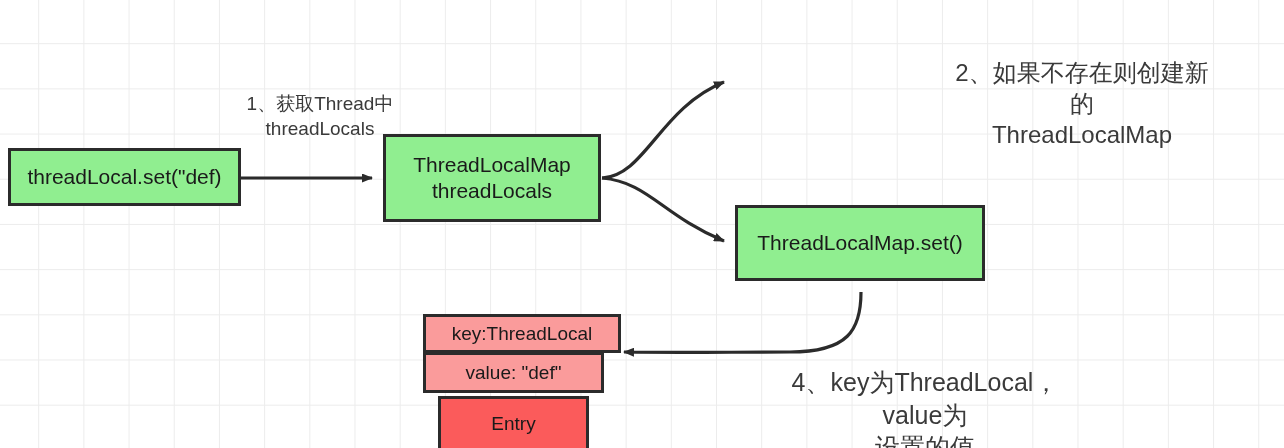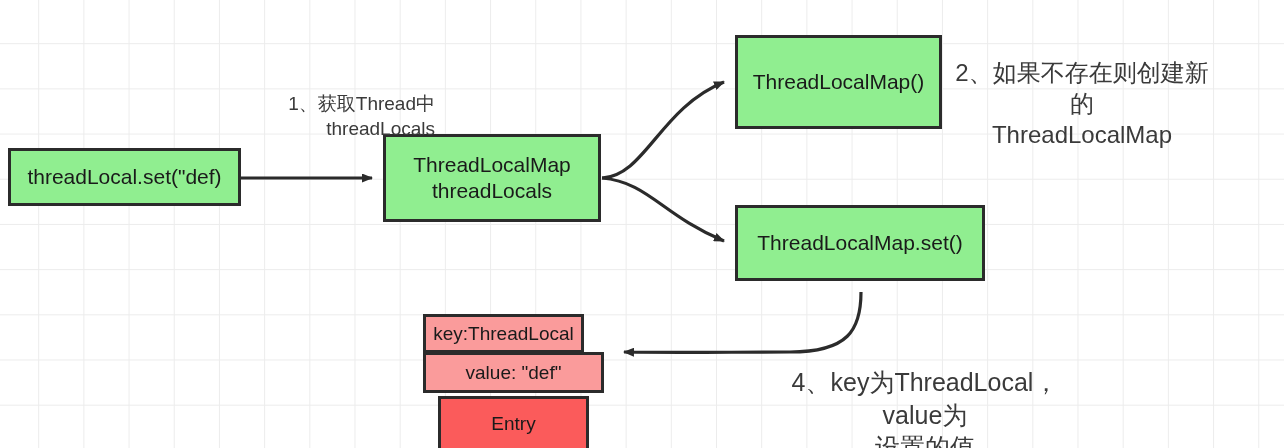--- a/index.html
+++ b/index.html
@@ -56,26 +56,26 @@
     color: #3a3a3a;
     line-height: 1.3;
     white-space: pre-line;
   }
 
   
   #n-set          { left: 8px;   top: 148px; width: 233px; height: 58px;  font-size: 21px; }
   #n-tlm-field    { left: 383px; top: 134px; width: 218px; height: 88px;  font-size: 21px; }
   #n-tlm-ctor     { left: 735px; top: 35px;  width: 207px; height: 94px;  font-size: 21px; }
   #n-tlm-set      { left: 735px; top: 205px; width: 250px; height: 76px;  font-size: 21px; }
-  #n-entry-key    { left: 423px; top: 314px; width: 161px; height: 39px;  font-size: 19px; }
+  #n-entry-key    { left: 423px; top: 314px; width: 198px; height: 39px;  font-size: 19px; }
   #n-entry-value  { left: 423px; top: 352px; width: 181px; height: 41px;  font-size: 19px; }
   #n-entry-label  { left: 438px; top: 396px; width: 151px; height: 55px;  font-size: 19px; }
 
   
-  #c-1 { left: 205px; top: 92px;  width: 230px; font-size: 19px; text-align: right; }
+  #c-1 { left: 205px; top: 92px;  width: 230px; font-size: 19px; }
   #c-2 { left: 948px; top: 57px;  width: 268px; font-size: 24px; }
   #c-3 { left: 990px; top: 223px; width: 294px; font-size: 19px; }
   #c-4 { left: 770px; top: 366px; width: 310px; font-size: 25px; }
 </style>
 </head>
 <body>
 
 <div id="canvas">
 
   <svg id="wires" viewBox="0 0 1284 448" xmlns="http://www.w3.org/2000/svg">
@@ -92,21 +92,20 @@
     <path d="M602,178 C648,182 662,215 724,241" fill="none" stroke="#2b2b2b" stroke-width="3.2" marker-end="url(#ah)"></path>
 
     <path d="M861,292 C861,330 848,352 790,352 C730,352 680,353 624,352" fill="none" stroke="#2b2b2b" stroke-width="3.2" marker-end="url(#ah)"></path>
   </svg>
 
   <div class="node green" id="n-set">threadLocal.set("def)</div>
 
   <div class="node green" id="n-tlm-field">ThreadLocalMap
 threadLocals</div>
 
-  <div class="node green" id="n-tlm-ctor">ThreadLocalMap()</div>
 
   <div class="node green" id="n-tlm-set">ThreadLocalMap.set()</div>
 
   <div class="node pink" id="n-entry-key">key:ThreadLocal</div>
 
   <div class="node pink" id="n-entry-value">value: "def"</div>
 
   <div class="node red" id="n-entry-label">Entry</div>
 
   <div class="caption" id="c-1">1、获取Thread中

